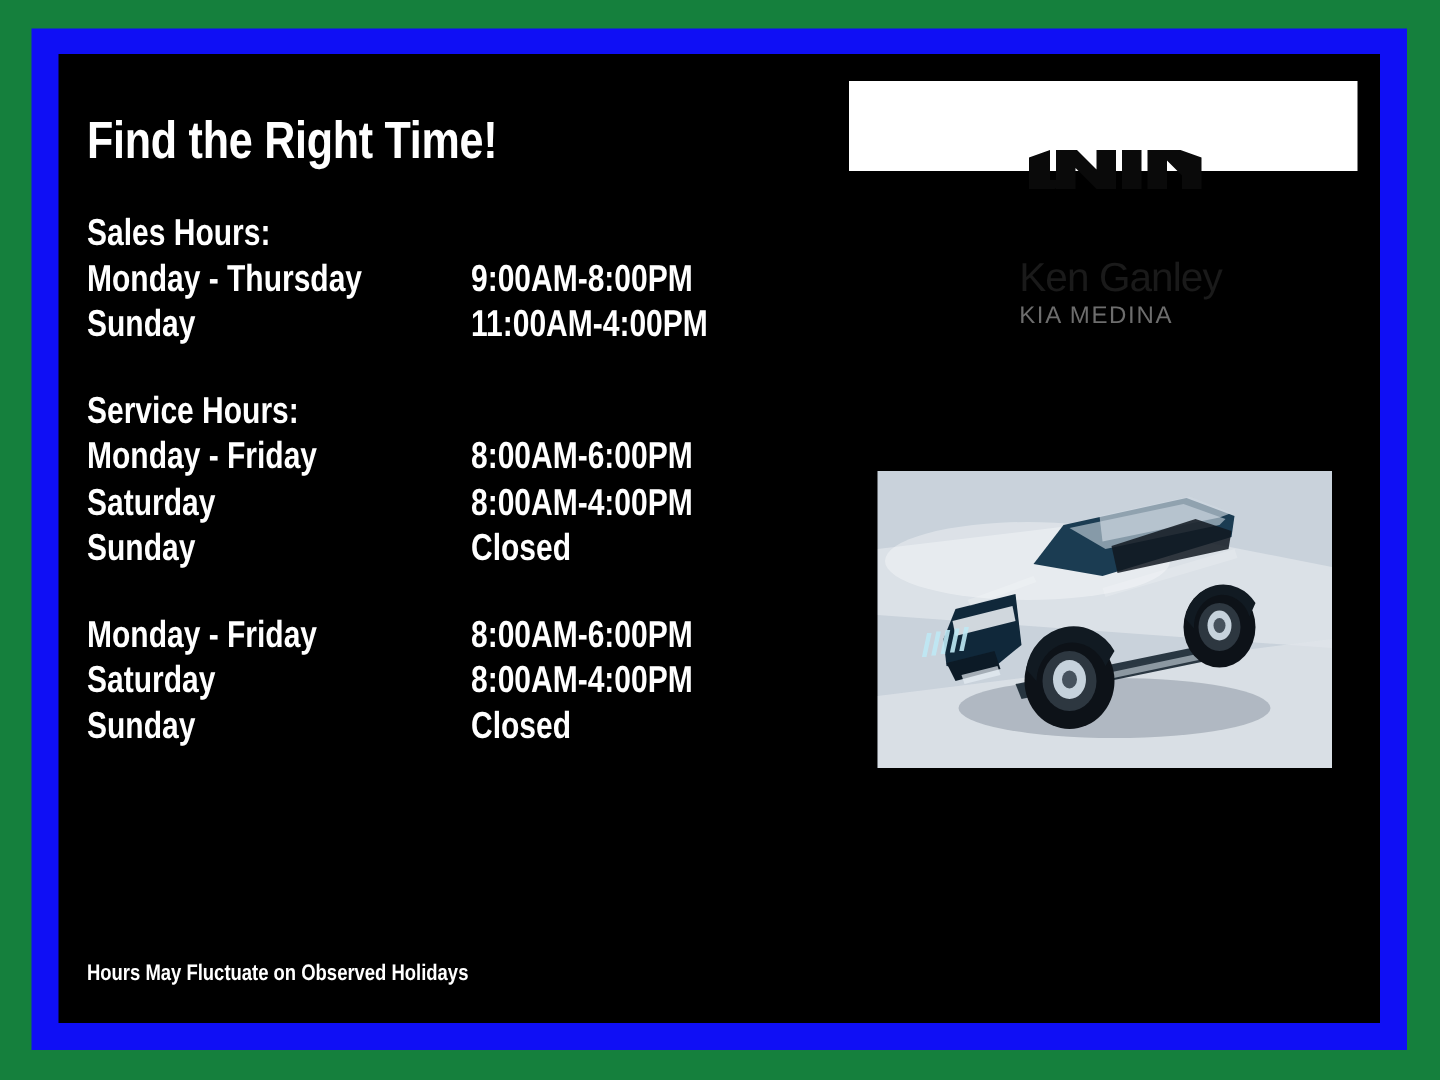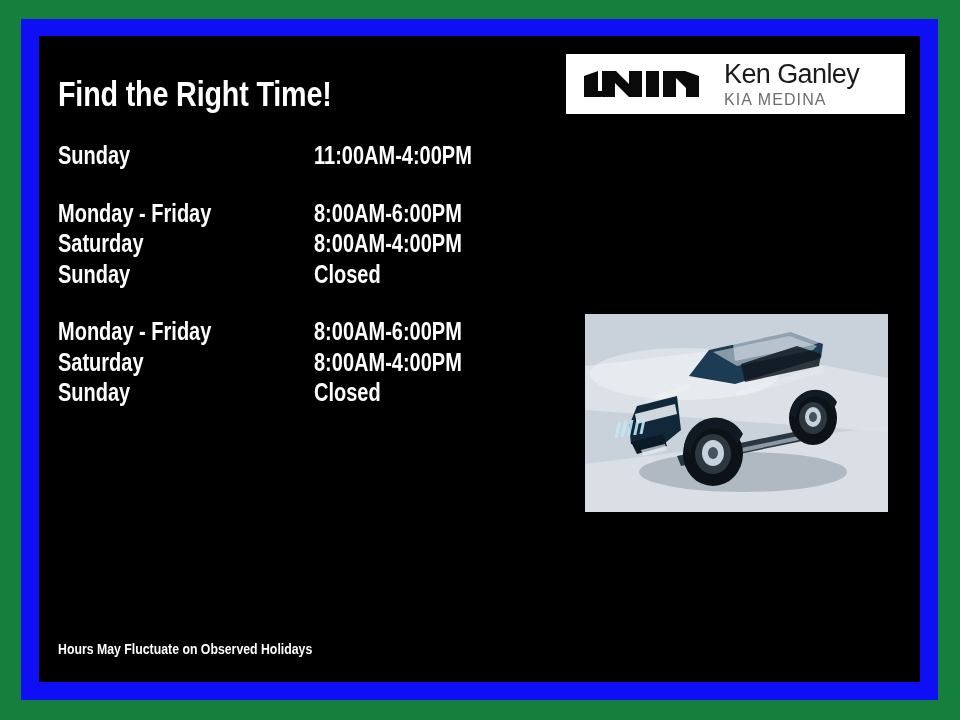--- a/index.html
+++ b/index.html
@@ -112,20 +112,21 @@
   
   .logo-box {
     position: absolute;
     left: 566px;
     top: 54px;
     width: 339px;
     height: 60px;
     background: #ffffff;
     display: flex;
     align-items: center;
+    flex-direction: column;
   }
   .kia-mark {
     margin-left: 17px;
     width: 118px;
     height: 30px;
     flex: 0 0 118px;
   }
   .kia-mark svg { display: block; width: 100%; height: 100%; }
   .logo-text {
     margin-left: 23px;
@@ -164,29 +165,41 @@
 
   <div class="blue-frame">
     <div class="inner-black"></div>
   </div>
 
   <div class="page-title">Find the Right Time!</div>
 
   <div class="hours-area">
 
     <div class="hours-block">
+      <div class="block-heading">
+        <span class="scale-wrap">Sales Hours:</span>
+      </div>
+      <div class="hours-row">
+        <div class="row-inner">
+          <span class="day-label">Monday - Thursday</span>
+          <span class="time-value">9:00AM-8:00PM</span>
+        </div>
+      </div>
       <div class="hours-row">
         <div class="row-inner">
           <span class="day-label">Sunday</span>
           <span class="time-value">11:00AM-4:00PM</span>
         </div>
       </div>
     </div>
 
     <div class="hours-block">
+      <div class="block-heading">
+        <span class="scale-wrap">Service Hours:</span>
+      </div>
       <div class="hours-row">
         <div class="row-inner">
           <span class="day-label">Monday - Friday</span>
           <span class="time-value">8:00AM-6:00PM</span>
         </div>
       </div>
       <div class="hours-row">
         <div class="row-inner">
           <span class="day-label">Saturday</span>
           <span class="time-value">8:00AM-4:00PM</span>

